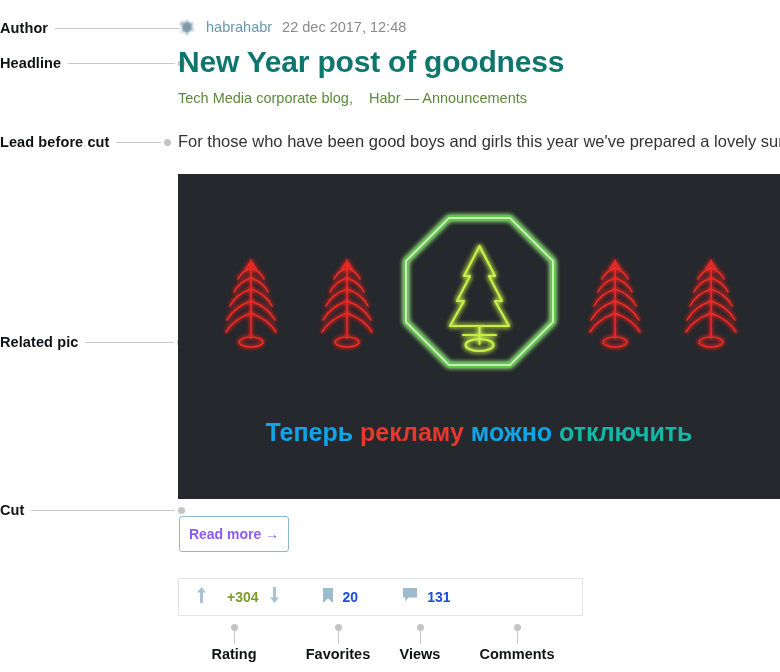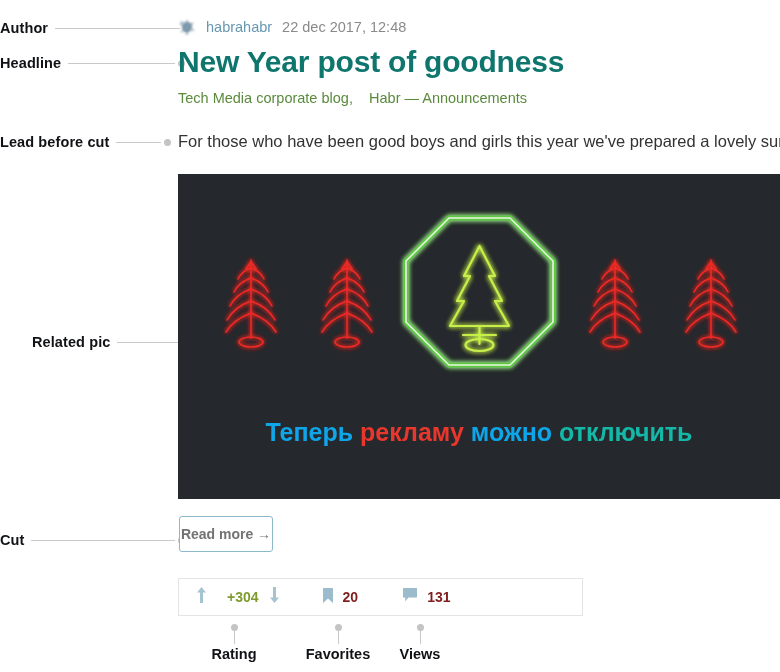--- a/index.html
+++ b/index.html
@@ -148,25 +148,25 @@
   .cap-r { color: #e8372c; }
   .cap-g { color: #14b8a6; }
 
   .tree { position: absolute; }
   .tree svg { display: block; }
 
   
   .readmore {
     position: absolute;
     left: 179px; top: 516px;
-    width: 94px; height: 36px;
+    width: 110px; height: 36px;
     border: 1px solid #8cb8cc;
     border-radius: 3px;
     background: #fff;
-    color: #737373;
+    color: #8b5cf6;
     font-size: 14px;
     font-family: "Liberation Sans", sans-serif;
     font-weight: bold;
     display: flex;
     align-items: center;
     justify-content: center;
     cursor: pointer;
     padding: 0;
   }
 
@@ -182,21 +182,21 @@
   }
   .stat-group {
     display: flex;
     align-items: center;
     height: 100%;
   }
   .stat-ico { display: block; }
   .stat-val {
     font-size: 14px;
     font-weight: bold;
-    color: #7f1d1d;
+    color: #1d4ed8;
     line-height: 14px;
   }
   .stat-val.rating { color: #7d9c2e; }
 </style>
 </head>
 <body>
 
 <div id="root">
 
   <div class="anno" id="anno-0" style="left:0px; top:18px;">
@@ -207,26 +207,26 @@
   <div class="anno" style="left:0px; top:53px;">
     <span class="anno-label">Headline</span>
     <span class="anno-line" style="width:107px;"></span>
     <span class="anno-dot"></span>
   </div>
   <div class="anno" style="left:0px; top:132px;">
     <span class="anno-label">Lead before cut</span>
     <span class="anno-line" style="width:45px;"></span>
     <span class="anno-dot"></span>
   </div>
-  <div class="anno" style="left:0px; top:332px;padding-left:32px;">
+  <div class="anno" style="left:0px; top:332px;">
     <span class="anno-label">Related pic</span>
     <span class="anno-line" style="width:89px;"></span>
     <span class="anno-dot"></span>
   </div>
-  <div class="anno" style="left:0px; top:530px;justify-content:flex-end;">
+  <div class="anno" style="left:0px; top:500px;justify-content:flex-end;">
     <span class="anno-label">Cut</span>
     <span class="anno-line" style="width:144px;"></span>
     <span class="anno-dot"></span>
   </div>
 
   <div class="author-row">
     <span class="avatar">
       <svg width="18" height="18" viewBox="0 0 18 18">
         <defs>
           <filter id="blr" x="-40%" y="-40%" width="180%" height="180%">
@@ -409,14 +409,19 @@
   <div class="anno-b" style="left:292px; top:624px; width:92px;">
     <span class="dot"></span>
     <span class="vline" style="height:13px;"></span>
     <span class="txt">Favorites</span>
   </div>
   <div class="anno-b" style="left:386px; top:624px; width:68px;">
     <span class="dot"></span>
     <span class="vline" style="height:13px;"></span>
     <span class="txt">Views</span>
   </div>
+  <div class="anno-b" style="left:466px; top:624px; width:102px;">
+    <span class="dot"></span>
+    <span class="vline" style="height:13px;"></span>
+    <span class="txt">Comments</span>
+  </div>
 
 </div>
 
 </body></html>

